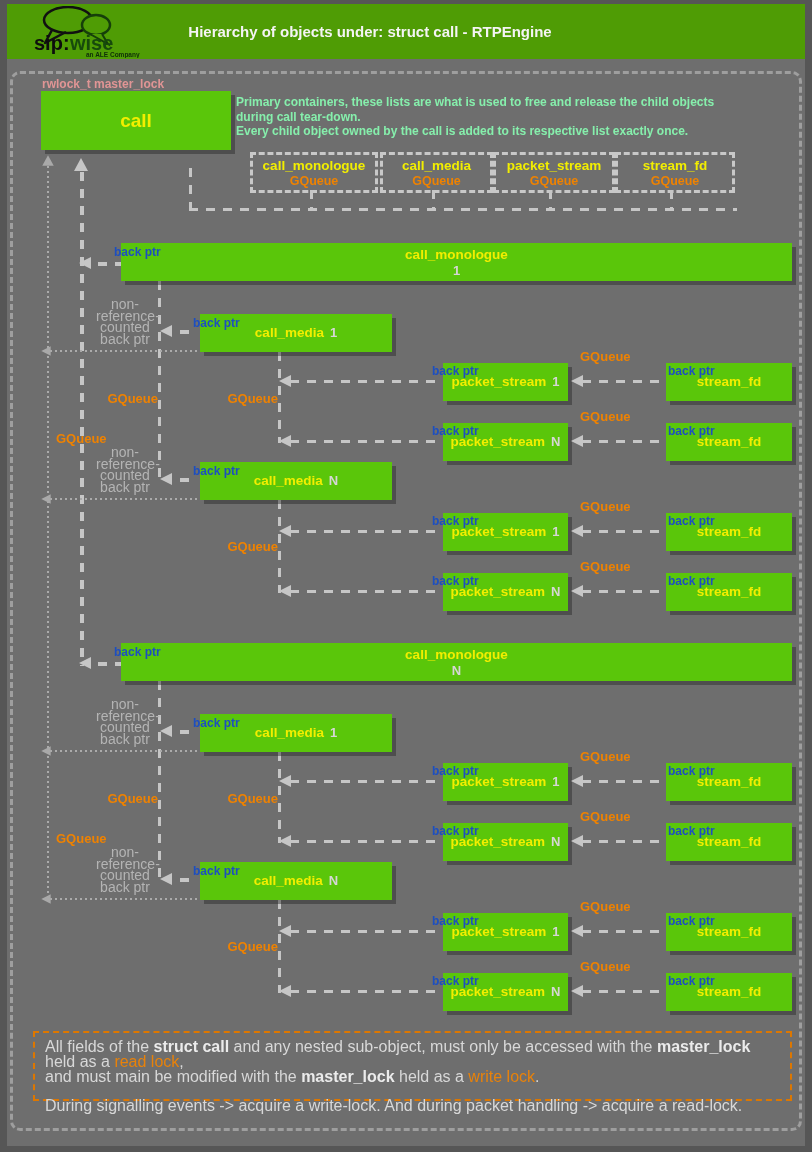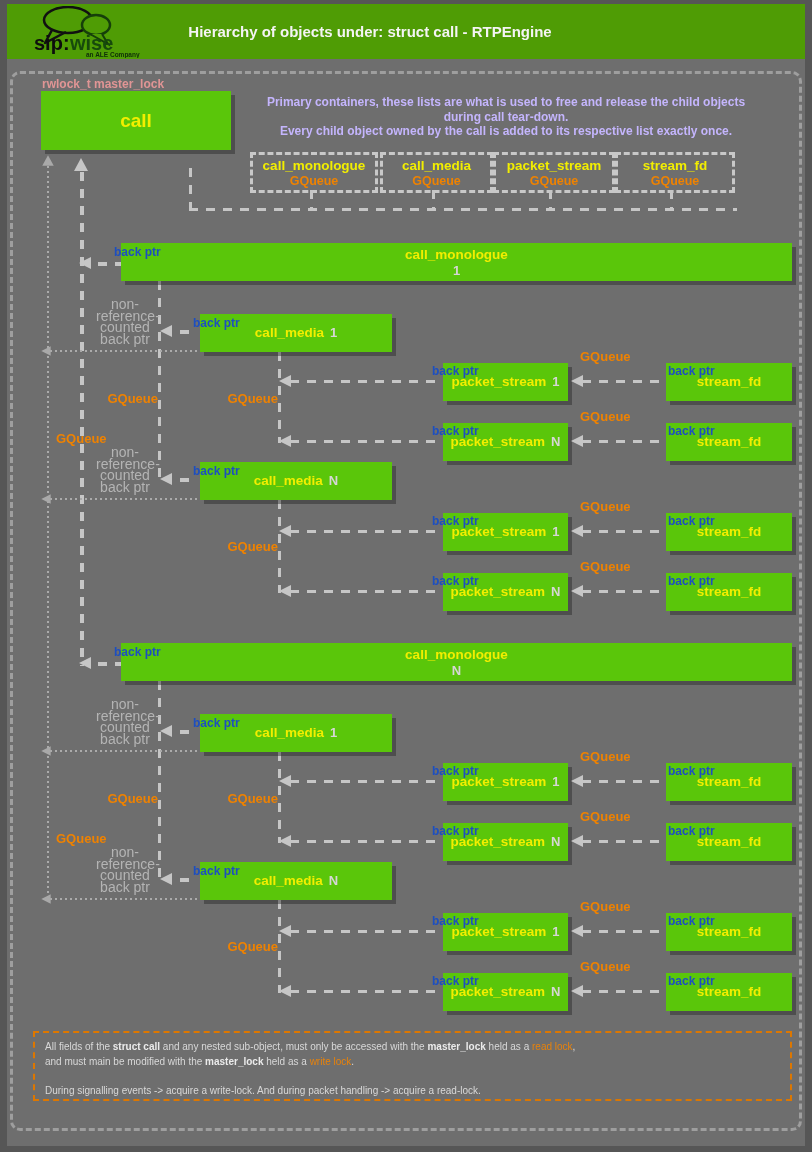--- a/index.html
+++ b/index.html
@@ -32,25 +32,25 @@
   .arrl{position:absolute;width:0;height:0;border-top:6.5px solid transparent;border-bottom:6.5px solid transparent;
         border-right:12px solid #c6c6c6;z-index:2;}
   .arru{position:absolute;width:0;height:0;border-left:7px solid transparent;border-right:7px solid transparent;
         border-bottom:13px solid #c6c6c6;z-index:2;}
   .dotstyle{border-right-color:#a9a9a9;transform:scale(.78);}
   .dotup{border-bottom-color:#a9a9a9;transform:scale(.82);}
   .bp{position:absolute;color:#1d4fc0;font-size:12px;line-height:13px;z-index:3;white-space:nowrap;}
   .gq{position:absolute;color:#ef8200;font-size:13px;line-height:14px;z-index:3;white-space:nowrap;}
   .gqr{width:54px;text-align:right;}
   .rwlock{left:42px;top:77px;color:#e09595;font-size:12px;z-index:3;}
-  .intro{width:540px;left:236px;text-align:center;color:#c4b5fd;font-size:12px;line-height:14px;z-index:3;}
+  .intro{width:540px;left:236px;color:#86efac;font-size:12px;line-height:14px;z-index:3;}
   .nonref{position:absolute;width:58px;text-align:center;color:#b4b4b4;font-size:14px;line-height:11.5px;
           font-weight:normal;white-space:pre-line;z-index:3;}
   .legal{left:33px;top:1031px;width:735px;height:54px;border:2px dashed #dd7700;padding:6px 10px;
-         color:#d8d8d8;font-size:10px;font-weight:normal;line-height:15px;z-index:3;}
+         color:#d8d8d8;font-size:16px;font-weight:normal;line-height:15px;z-index:3;}
   .legal b{color:#ebebeb;}
   .legal .olock{color:#e8820a;}
   .legal .gap{margin-top:14px;}
   .footnote{left:12px;top:1134px;color:#d2d2d2;font-size:11px;font-weight:normal;z-index:3;}
   .logo{left:26px;top:6px;z-index:4;}
 </style>
 </head>
 <body>
 
 <div class="page">

